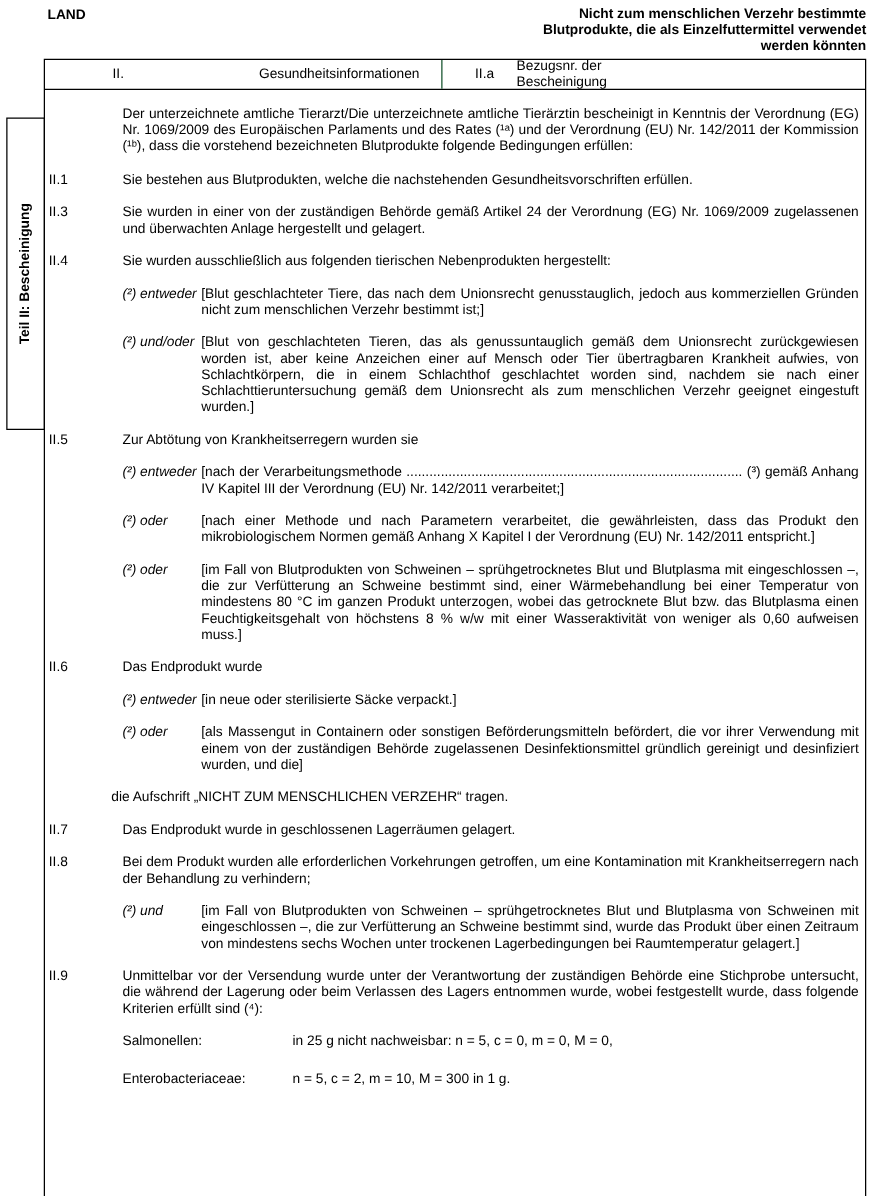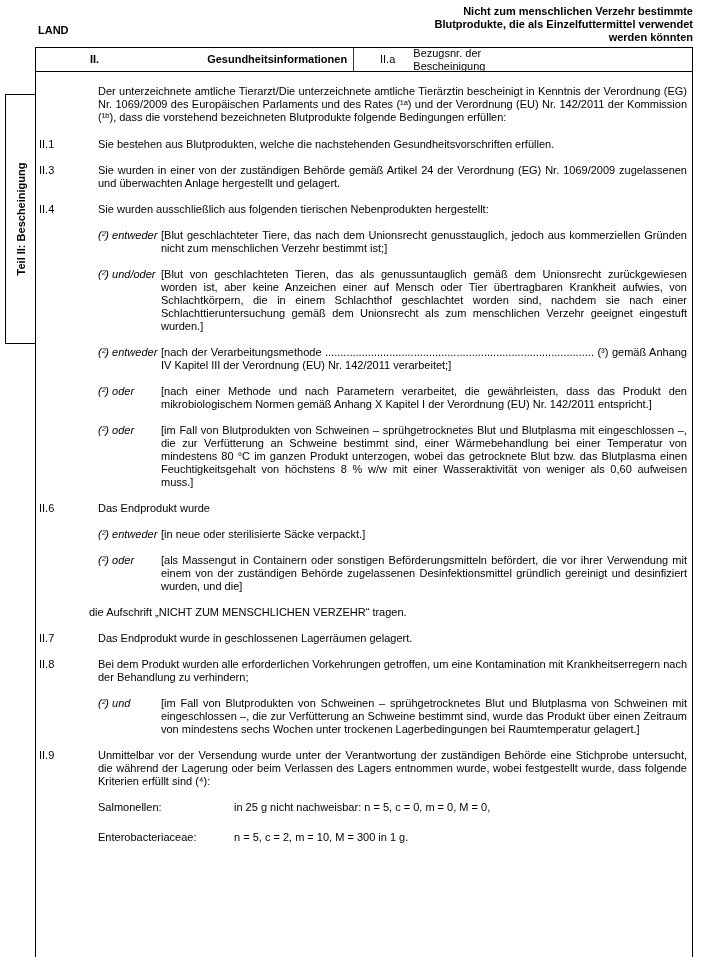--- a/index.html
+++ b/index.html
@@ -8,37 +8,37 @@
     background: #ffffff;
     color: #000;
     font-family: "Liberation Sans", "DejaVu Sans", sans-serif;
     font-size: 11px;
     line-height: 13px;
     -webkit-font-smoothing: antialiased;
   }
   .page { position: relative; width: 708px; height: 957px; overflow: hidden; }
 
   
-  .land { position: absolute; left: 38px; top: 24px; font-weight: bold; }
+  .land { position: absolute; left: 38px; top: 6px; font-weight: bold; }
   .doc-title { position: absolute; right: 15px; top: 5px; text-align: right; font-weight: bold; }
   .doc-title div { line-height: 13px; }
 
   
   .hdr-table {
     position: absolute; left: 35px; top: 47px;
     width: 658px; height: 25px;
     display: flex; box-sizing: border-box;
     border: 1px solid #000;
   }
   .hdr-cell { box-sizing: border-box; display: flex; align-items: center; position: relative; }
   .hdr-cell.c1 { width: 317px; }
   .hdr-cell.c2 { width: 198px; border-left: 1px solid #14532d; padding-left: 20px; }
   .hdr-cell.c3 { flex: 1; border-left: 1px solid #000; }
   .hdr-num { margin-left: 6px; }
-  .c1 .hdr-num, .c1 .hdr-title { font-weight: bold; padding-left: 48px; }
+  .c1 .hdr-num, .c1 .hdr-title { font-weight: normal; padding-left: 48px; }
   .c1 .hdr-title { margin-left: 60px; }
   .c2 .hdr-title { margin-left: 18px; }
   .diag { position: absolute; left: 0; top: 0; width: 100%; height: 100%; }
 
   
   .main-box {
     position: absolute; left: 35px; top: 72px;
     width: 658px; height: 885px;
     box-sizing: border-box;
     border-left: 1px solid #000; border-right: 1px solid #000;
@@ -121,20 +121,24 @@
     </div>
     <div class="subrow">
       <div class="sublabel">(²) entweder</div>
       <div class="subbody">[Blut geschlachteter Tiere, das nach dem Unionsrecht genusstauglich, jedoch aus kommerziellen Gründen nicht zum menschlichen Verzehr bestimmt ist;]</div>
     </div>
     <div class="subrow">
       <div class="sublabel">(²) und/oder</div>
       <div class="subbody">[Blut von geschlachteten Tieren, das als genussuntauglich gemäß dem Unionsrecht zurückgewiesen worden ist, aber keine Anzeichen einer auf Mensch oder Tier übertragbaren Krankheit aufwies, von Schlachtkörpern, die in einem Schlachthof geschlachtet worden sind, nachdem sie nach einer Schlachttieruntersuchung gemäß dem Unionsrecht als zum menschlichen Verzehr geeignet eingestuft wurden.]</div>
     </div>
 
+    <div class="row">
+      <div class="num">II.5</div>
+      <div class="body">Zur Abtötung von Krankheitserregern wurden sie</div>
+    </div>
     <div class="subrow">
       <div class="sublabel">(²) entweder</div>
       <div class="subbody">[nach der Verarbeitungsmethode ........................................................................................ (³) gemäß Anhang IV Kapitel III der Verordnung (EU) Nr. 142/2011 verarbeitet;]</div>
     </div>
     <div class="subrow">
       <div class="sublabel">(²) oder</div>
       <div class="subbody">[nach einer Methode und nach Parametern verarbeitet, die gewährleisten, dass das Produkt den mikrobiologischem Normen gemäß Anhang X Kapitel I der Verordnung (EU) Nr. 142/2011 entspricht.]</div>
     </div>
     <div class="subrow">
       <div class="sublabel">(²) oder</div>

